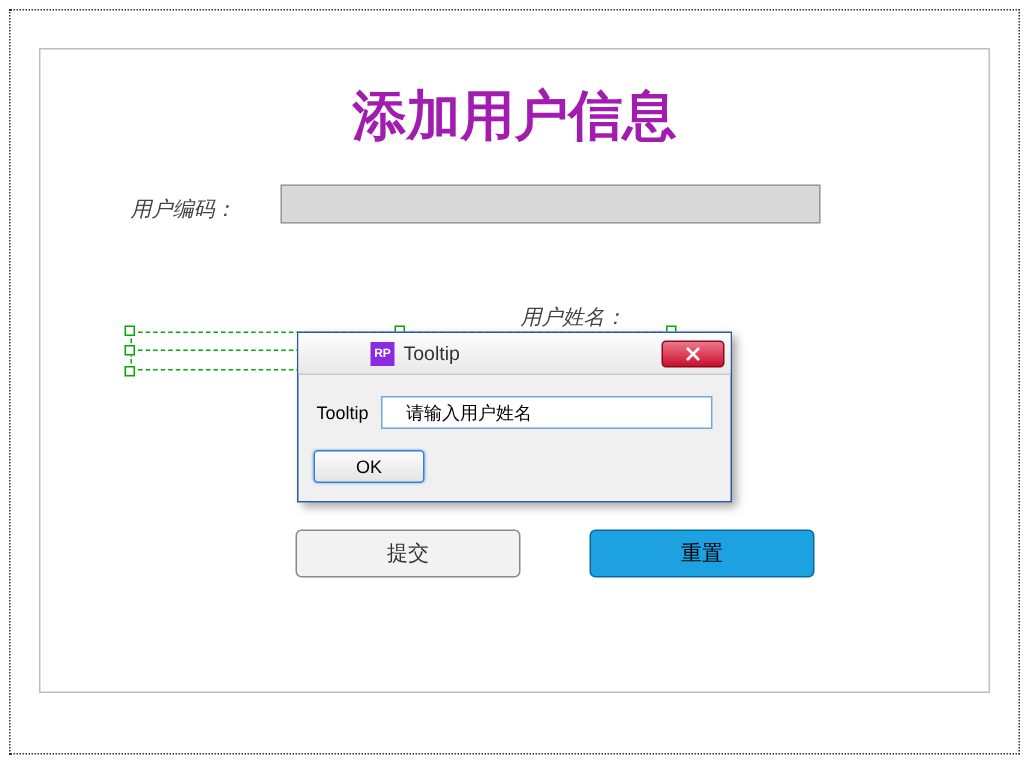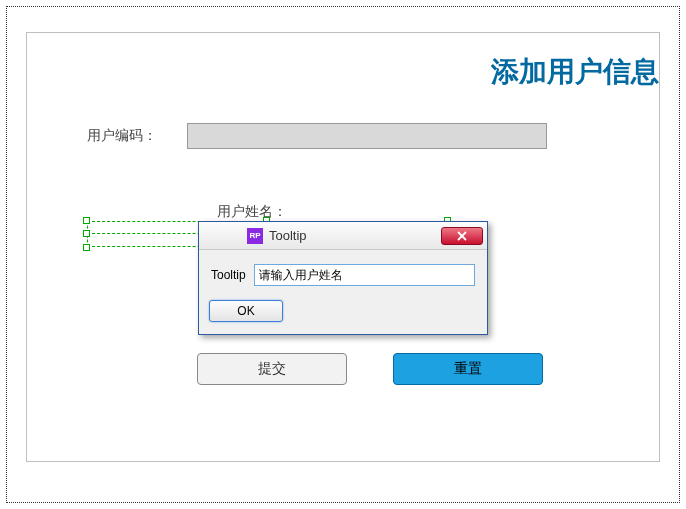--- a/index.html
+++ b/index.html
@@ -19,31 +19,32 @@
     border: 1px dotted #333;
   }
   .panel {
     position: absolute;
     left: 26px; top: 32px;
     width: 634px; height: 430px;
     border: 1px solid #bfbfbf;
     background: #fff;
   }
   .title {
-    text-align: right;
-    font-size: 28px;
+    text-align: center;
+    font-size: 36px;
     font-weight: bold;
     margin-top: 20px;
-    color: #0369a1;
+    color: #a21caf;
   }
   .form-row {
     position: absolute;
     left: 60px;
     display: flex;
-    align-items: center;
+    align-items: flex-end;
+    font-style: italic;
   }
   .row1 { top: 90px; }
   .row2 { top: 170px; flex-direction: column; }
   .row3 { top: 248px; }
   .label {
     width: 100px;
     color: #444;
     font-size: 14px;
   }
   .input-box {
@@ -164,21 +165,21 @@
     display: flex;
     align-items: center;
     gap: 8px;
     font-size: 12px;
   }
   .dlg-input {
     flex: 1;
     height: 22px;
     border: 1px solid #6fa8dc;
     background: #fff;
-    padding: 0 4px;
+    padding: 0 16px;
     font-size: 12px;
     font-family: inherit;
     outline: none;
   }
   .dlg-foot {
     padding: 8px 10px 12px;
     display: flex;
     justify-content: space-between;
     gap: 12px;
   }

